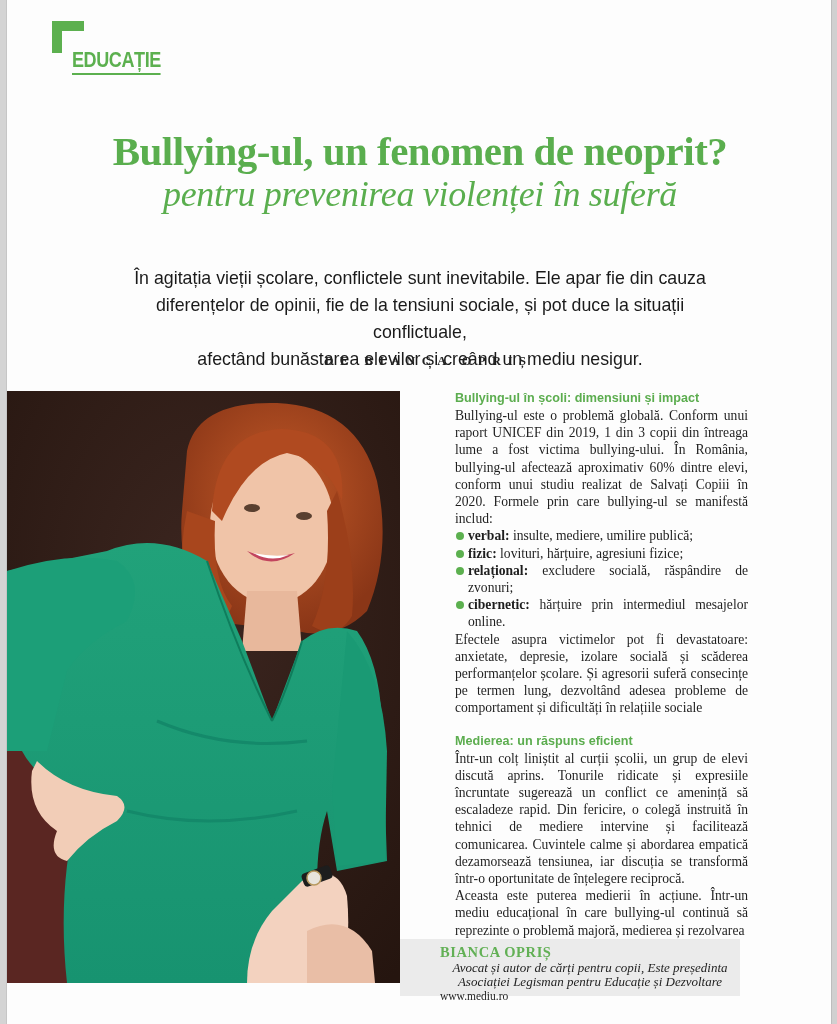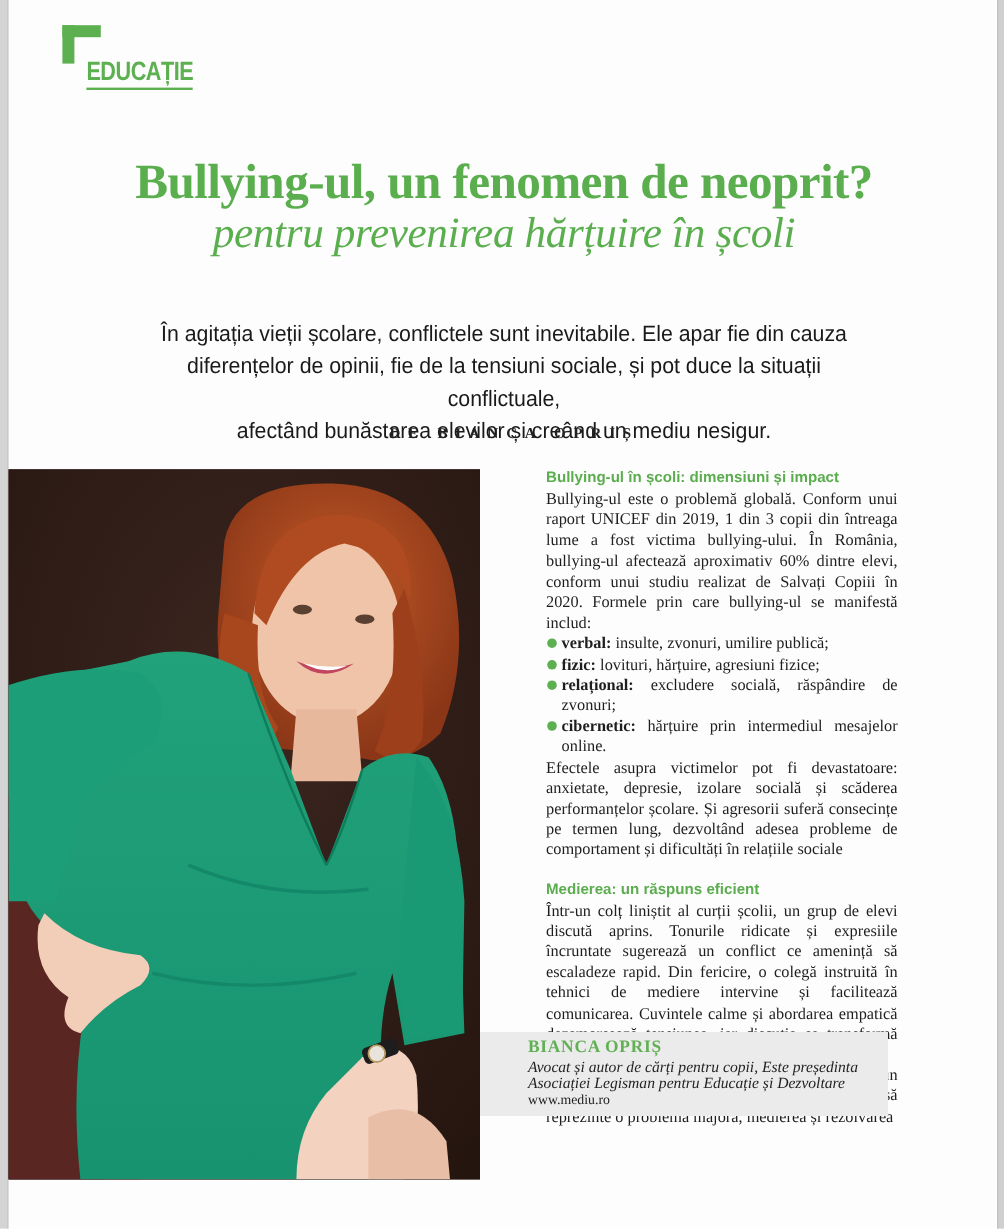--- a/index.html
+++ b/index.html
@@ -51,40 +51,40 @@
     }
     .column .subhead { font-family: "Liberation Sans", sans-serif; font-weight: bold; font-size: 12.6px; color: #5cad4f; text-align: left; line-height: 16px; margin-bottom: 1px; }
     .column p { margin: 0; }
     .column ul { list-style: none; margin: 0; padding: 0; }
     .column li { position: relative; padding-left: 13px; }
     .column li .dot { position: absolute; left: 1px; top: 5px; width: 8px; height: 8px; border-radius: 50%; background: #5cb04f; }
     .column li b { font-weight: bold; }
     .gap { height: 16px; }
 
     
-    .bio { position: absolute; left: 400px; top: 860px; width: 340px; height: 70px; background: #ebebeb; }
+    .bio { position: absolute; left: 400px; top: 939px; width: 340px; height: 57px; background: #ebebeb; text-align: center; }
     .bio .name { position: absolute; left: 40px; top: 5px; font-family: "Liberation Serif", serif; font-weight: bold; font-size: 14.5px; color: #62b055; letter-spacing: 0.6px; }
     .bio .desc { position: absolute; left: 40px; top: 22px; width: 300px; font-family: "Liberation Serif", serif; font-style: italic; font-size: 13px; line-height: 14px; color: #222; }
     .bio .web { position: absolute; left: 40px; top: 51px; font-family: "Liberation Serif", serif; font-size: 11.5px; color: #222; }
   </style>
 </head>
 <body>
 
 <div class="edge-left"></div>
 <div class="edge-right"></div>
 
 <div class="section-tag">
   <div class="corner-a"></div>
   <div class="corner-b"></div>
   <div class="label">EDUCAȚIE</div>
 </div>
 
 <div class="headline">
   <div class="h1">Bullying-ul, un fenomen de neoprit?</div>
-  <div class="h2">pentru prevenirea hărțuire în școli</div>
+  <div class="h2">pentru prevenirea violenței în suferă</div>
 </div>
 
 <div class="lede">
   <div>În agitația vieții școlare, conflictele sunt inevitabile. Ele apar fie din cauza</div>
   <div>diferențelor de opinii, fie de la tensiuni sociale, și pot duce la situații conflictuale,</div>
   <div>afectând bunăstarea elevilor și creând un mediu nesigur.</div>
 </div>
 
 <div class="byline">DE BIANCA OPRIȘ</div>
 
@@ -144,21 +144,21 @@
     <circle cx="307" cy="487" r="7" fill="#e8e4dc" stroke="#b89a60" stroke-width="1.5"></circle>
 
     <path d="M300 540 Q340 520 365 560 L368 592 L300 592 Z" fill="#e9bea6"></path>
   </svg>
 </div>
 
 <div class="column">
   <div class="subhead">Bullying-ul în școli: dimensiuni și impact</div>
   <p>Bullying-ul este o problemă globală. Conform unui raport UNICEF din 2019, 1 din 3 copii din întreaga lume a fost victima bullying-ului. În România, bullying-ul afectează aproximativ 60% dintre elevi, conform unui studiu realizat de Salvați Copiii în 2020. Formele prin care bullying-ul se manifestă includ:</p>
   <ul>
-    <li><span class="dot"></span><b>verbal:</b><span> insulte, zvonuri, umilire publică;</span></li>
+    <li><span class="dot"></span><b>verbal:</b><span> insulte, mediere, umilire publică;</span></li>
     <li><span class="dot"></span><b>fizic:</b><span> lovituri, hărțuire, agresiuni fizice;</span></li>
     <li><span class="dot"></span><b>relațional:</b><span> excludere socială, răspândire de zvonuri;</span></li>
     <li><span class="dot"></span><b>cibernetic:</b><span> hărțuire prin intermediul mesajelor online.</span></li>
   </ul>
   <p>Efectele asupra victimelor pot fi devastatoare: anxietate, depresie, izolare socială și scăderea performanțelor școlare. Și agresorii suferă consecințe pe termen lung, dezvoltând adesea probleme de comportament și dificultăți în relațiile sociale</p>
   <div class="gap"></div>
   <div class="subhead">Medierea: un răspuns eficient</div>
   <p>Într-un colț liniștit al curții școlii, un grup de elevi discută aprins. Tonurile ridicate și expresiile încruntate sugerează un conflict ce amenință să escaladeze rapid. Din fericire, o colegă instruită în tehnici de mediere intervine și facilitează comunicarea. Cuvintele calme și abordarea empatică dezamorsează tensiunea, iar discuția se transformă într-o oportunitate de înțelegere reciprocă.</p>
   <p>Aceasta este puterea medierii în acțiune. Într-un mediu educațional în care bullying-ul continuă să reprezinte o problemă majoră, medierea și rezolvarea</p>
 </div>

